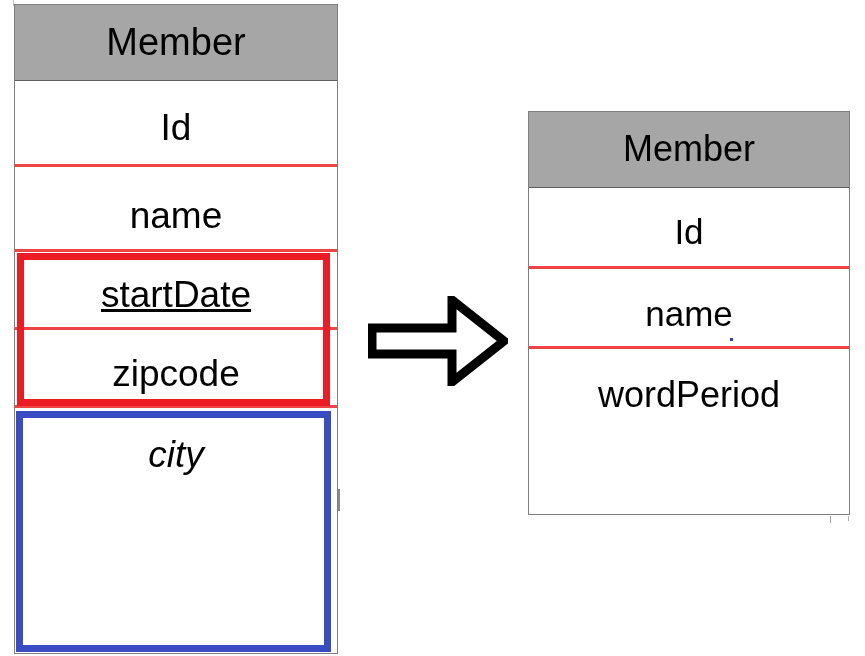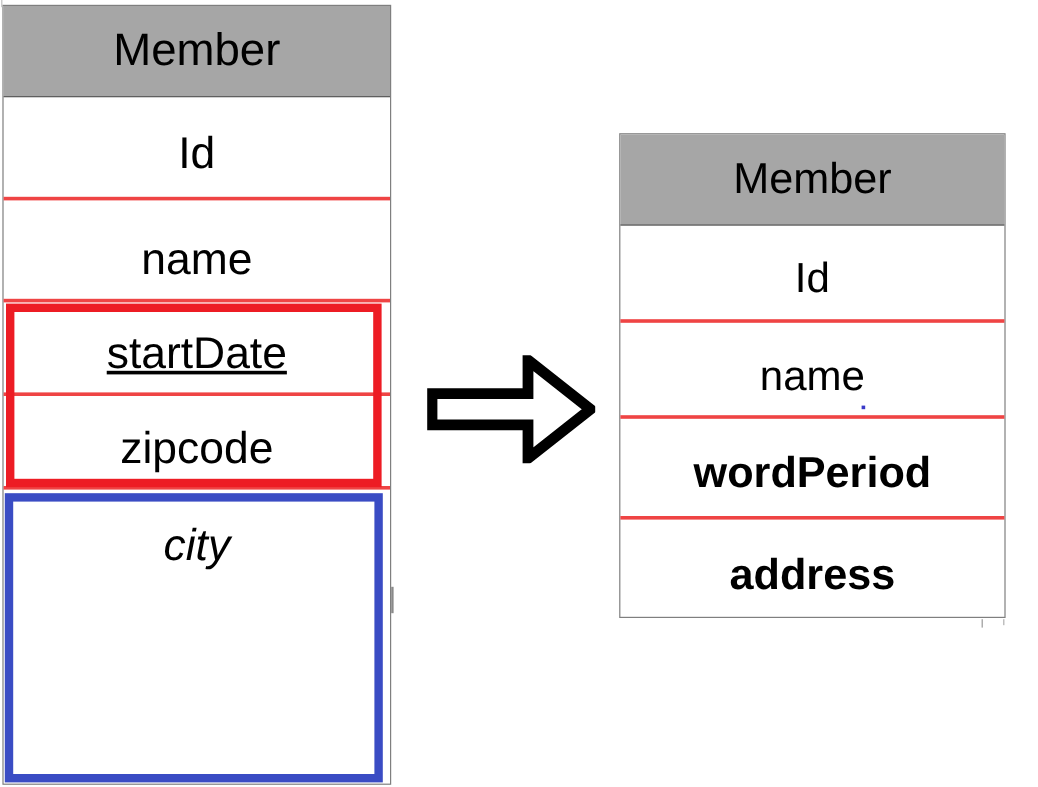--- a/index.html
+++ b/index.html
@@ -11,21 +11,21 @@
     width: 865px;
     height: 656px;
     position: relative;
     overflow: hidden;
     font-family: "Liberation Sans", sans-serif;
     -webkit-font-smoothing: antialiased;
   }
 
   .canvas {
     position: absolute;
-    left: 0; top: 0;
+    left: 12px; top: 0;
     width: 687px;
     height: 656px;
     padding-left: 24px;
   }
 
   
   .entity-table {
     position: absolute;
     box-sizing: border-box;
     background: #ffffff;
@@ -43,21 +43,21 @@
     overflow: hidden;
   }
   .entity-row:last-child {
     border-bottom: none;
   }
   .entity-row.header {
     background: #a6a6a6;
     border-bottom: 1px solid #5f5f5f;
   }
   .entity-row.bold {
-    font-weight: bold;
+    font-weight: normal;
   }
 
   
   #left-table {
     left: 2px;
     top: 4px;
     width: 324px;
     height: 650px;
   }
   #left-table .entity-row {
@@ -182,21 +182,20 @@
     <svg width="140" height="90" viewBox="0 0 140 90" xmlns="http://www.w3.org/2000/svg">
       <polygon points="4,32 84,32 84,4 136,45 84,86 84,58 4,58" fill="#ffffff" stroke="#000000" stroke-width="9" stroke-linejoin="miter"></polygon>
     </svg>
   </div>
 
   <div class="entity-table" id="right-table">
     <div class="entity-row header r-header">Member</div>
     <div class="entity-row r-id">Id</div>
     <div class="entity-row r-name">name</div>
     <div class="entity-row bold r-period">wordPeriod</div>
-    <div class="entity-row bold r-addr">address</div>
   </div>
 
   <div class="artifact" id="edge-tick"></div>
   <div class="artifact" id="blue-speck"></div>
   <div class="artifact" id="right-bottom-tick"></div>
   <div class="artifact" id="right-bottom-tick2"></div>
   <div class="artifact" id="left-top-tick"></div>
 
 </div>
 

